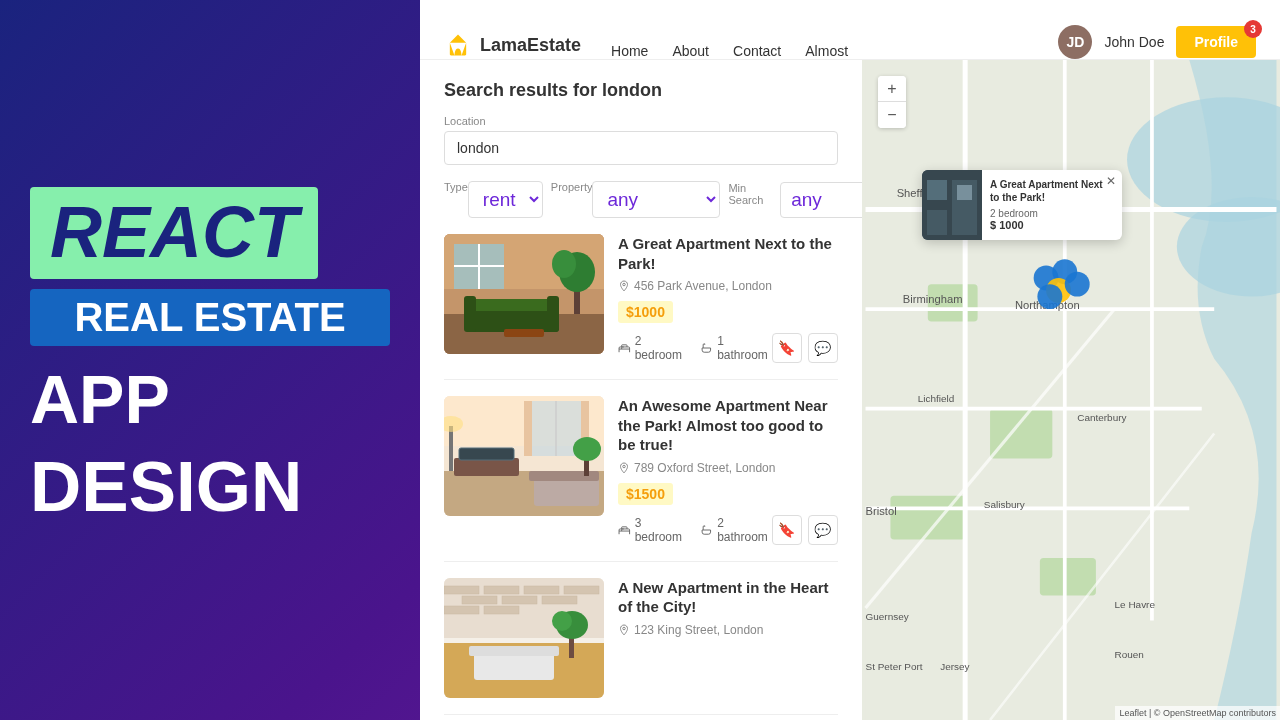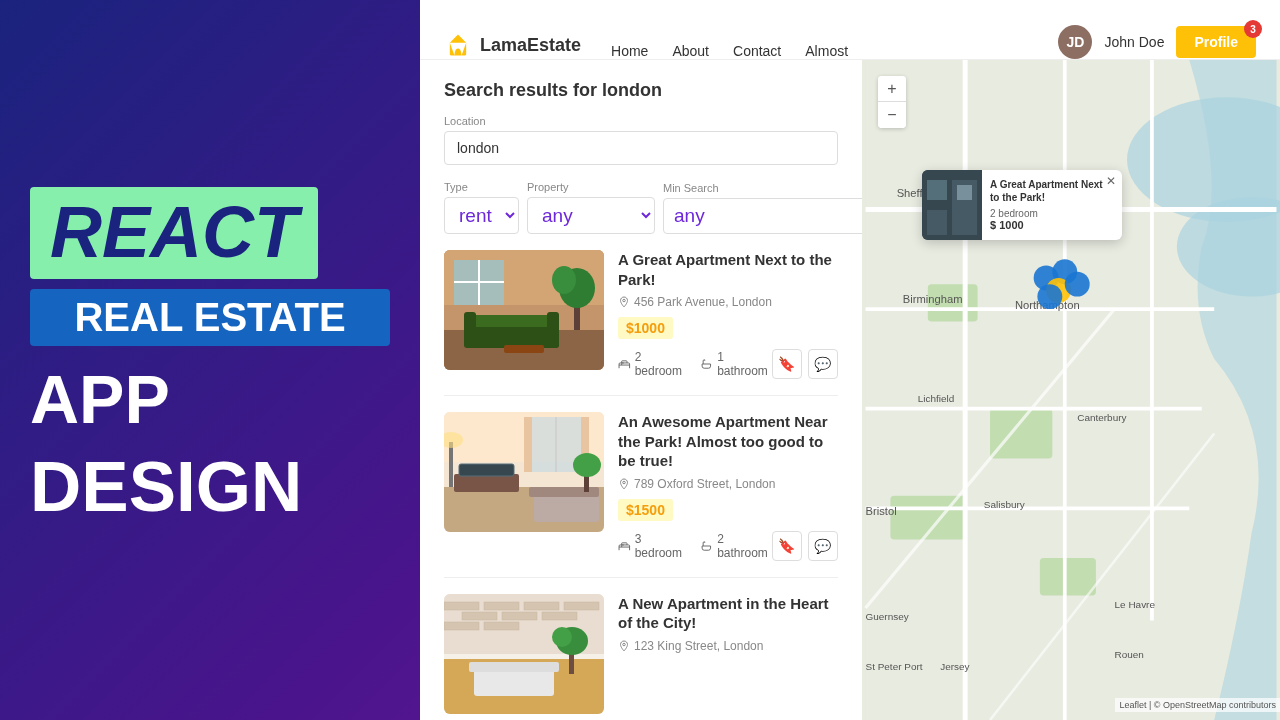--- a/index.html
+++ b/index.html
@@ -220,21 +220,20 @@
 
     .filters-row {
       display: flex;
       gap: 8px;
       align-items: flex-end;
       margin-top: 8px;
     }
 
     .filter-group {
       display: flex;
-      flex-direction: column;
     }
 
     .filter-select, .filter-input {
       border: 1px solid #ddd;
       border-radius: 4px;
       padding: 6px 10px;
       font-size: 19px;
       color: #6d28d9;
       background: white;
       cursor: pointer;
@@ -416,21 +415,21 @@
       background: white;
     }
 
     .zoom-btn:first-child {
       border-bottom: 1px solid #ddd;
     }
 
     
     .map-attribution {
       position: absolute;
-      bottom: 8px;
+      bottom: 0;
       right: 0;
       background: rgba(255,255,255,0.7);
       font-size: 9px;
       padding: 2px 4px;
       color: #555;
     }
 
     
     .features-bottom {
       display: flex;

